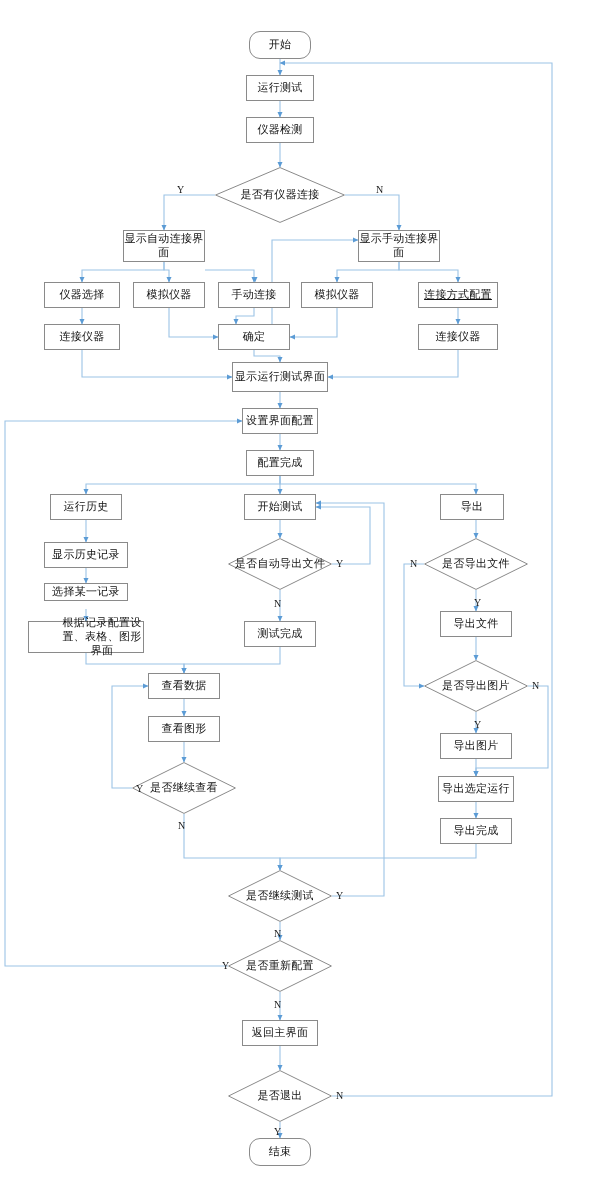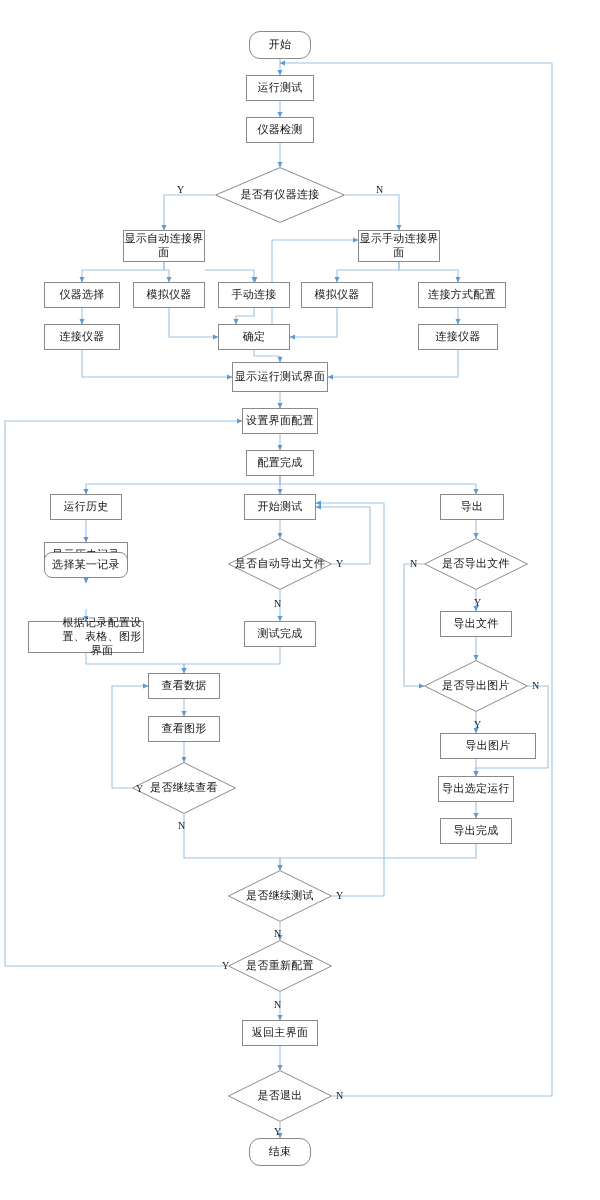--- a/index.html
+++ b/index.html
@@ -157,21 +157,21 @@
     </div>
     <div class="node rect" style="left: 133px; top: 282px; width: 72px; height: 26px;">
       <span>模拟仪器</span>
     </div>
     <div class="node rect" style="left: 218px; top: 282px; width: 72px; height: 26px;">
       <span>手动连接</span>
     </div>
     <div class="node rect" style="left: 301px; top: 282px; width: 72px; height: 26px;">
       <span>模拟仪器</span>
     </div>
-    <div class="node rect" style="left: 418px; top: 282px; width: 88px; height: 26px;">
+    <div class="node rect" style="left: 418px; top: 282px; width: 80px; height: 26px; text-decoration: underline;">
       <span>连接方式配置</span>
     </div>
     <div class="node rect" style="left: 44px; top: 324px; width: 76px; height: 26px;">
       <span>连接仪器</span>
     </div>
     <div class="node rect" style="left: 218px; top: 324px; width: 72px; height: 26px;">
       <span>确定</span>
     </div>
     <div class="node rect" style="left: 418px; top: 324px; width: 80px; height: 26px;">
       <span>连接仪器</span>
@@ -202,21 +202,21 @@
         <polygon points="52,0.6 103.4,26 52,51.4 0.6,26" fill="#ffffff" stroke="#8a8a8a" stroke-width="1"></polygon>
       </svg>
       <span class="dlabel">是否自动导出文件</span>
     </div>
     <div class="node diamond" style="left: 424px; top: 538px; width: 104px; height: 52px;">
       <svg width="104" height="52" viewBox="0 0 104 52">
         <polygon points="52,0.6 103.4,26 52,51.4 0.6,26" fill="#ffffff" stroke="#8a8a8a" stroke-width="1"></polygon>
       </svg>
       <span class="dlabel">是否导出文件</span>
     </div>
-    <div class="node rect" style="left: 44px; top: 552px; width: 84px; height: 26px; border-radius: 8px;">
+    <div class="node rect" style="left: 44px; top: 583px; width: 84px; height: 18px;">
       <span>选择某一记录</span>
     </div>
     <div class="node rect" style="left: 440px; top: 611px; width: 72px; height: 26px;">
       <span>导出文件</span>
     </div>
     <div class="node rect" style="left: 28px; top: 621px; width: 116px; height: 32px; padding-left: 32px;">
       <span>根据记录配置设置、表格、图形界面</span>
     </div>
     <div class="node rect" style="left: 244px; top: 621px; width: 72px; height: 26px;">
       <span>测试完成</span>
@@ -226,21 +226,21 @@
         <polygon points="52,0.6 103.4,26 52,51.4 0.6,26" fill="#ffffff" stroke="#8a8a8a" stroke-width="1"></polygon>
       </svg>
       <span class="dlabel">是否导出图片</span>
     </div>
     <div class="node rect" style="left: 148px; top: 673px; width: 72px; height: 26px;">
       <span>查看数据</span>
     </div>
     <div class="node rect" style="left: 148px; top: 716px; width: 72px; height: 26px;">
       <span>查看图形</span>
     </div>
-    <div class="node rect" style="left: 440px; top: 733px; width: 96px; height: 26px;">
+    <div class="node rect" style="left: 440px; top: 733px; width: 72px; height: 26px;">
       <span>导出图片</span>
     </div>
     <div class="node diamond" style="left: 132px; top: 762px; width: 104px; height: 52px;">
       <svg width="104" height="52" viewBox="0 0 104 52">
         <polygon points="52,0.6 103.4,26 52,51.4 0.6,26" fill="#ffffff" stroke="#8a8a8a" stroke-width="1"></polygon>
       </svg>
       <span class="dlabel">是否继续查看</span>
     </div>
     <div class="node rect" style="left: 438px; top: 776px; width: 76px; height: 26px;">
       <span>导出选定运行</span>

